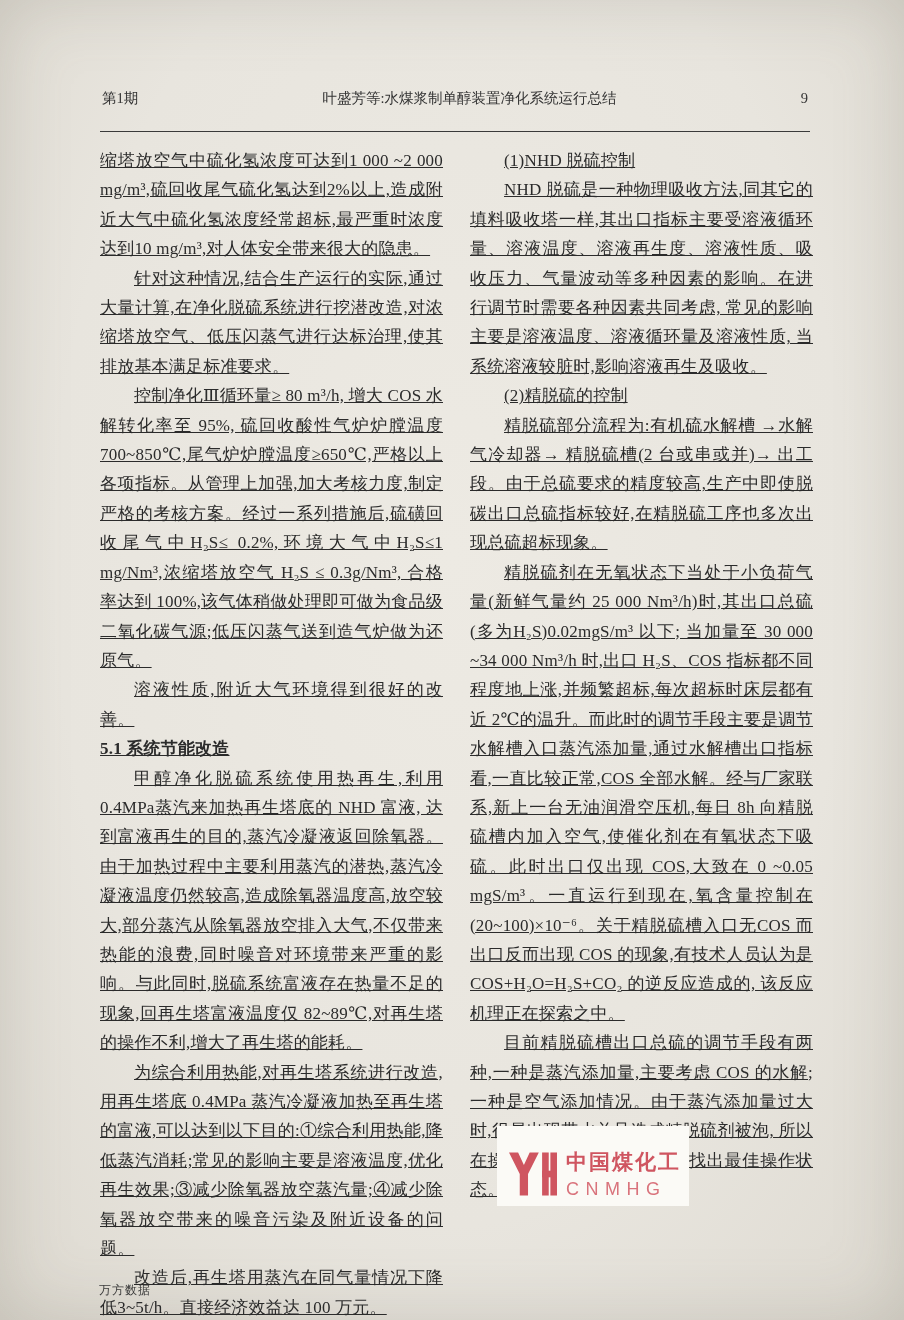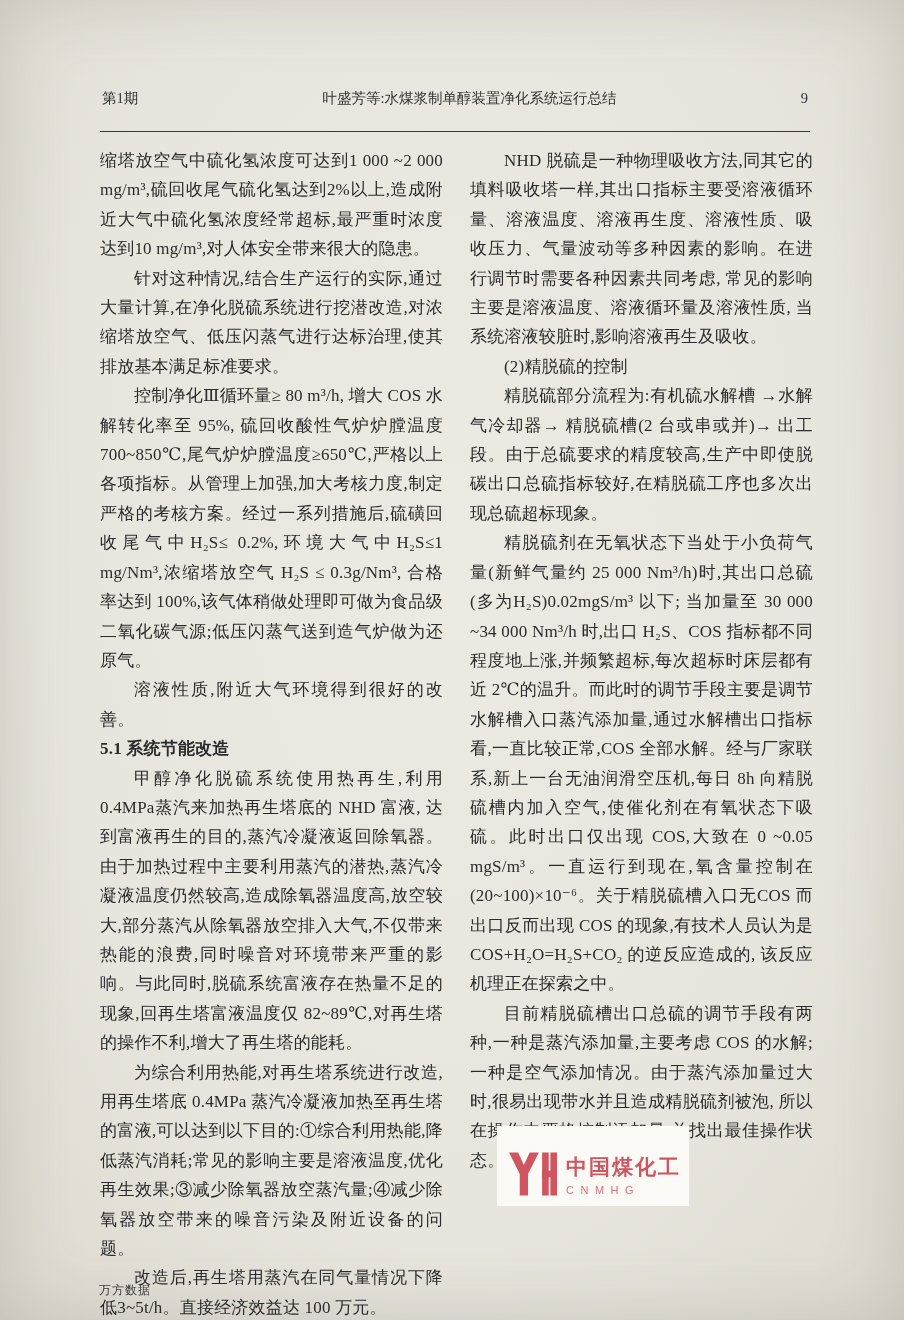--- a/index.html
+++ b/index.html
@@ -35,40 +35,40 @@
     position:absolute;top:146px;left:100px;right:90px;
     display:flex;gap:27px;
   }
   .col{
     width:343px;flex:0 0 343px;
     font-size:17px;line-height:29.4px;
     text-align:justify;
     color:var(--ink);
     letter-spacing:.2px;
   }
-  .col p{text-indent:2em;}
+  .col p{text-indent:2em;text-decoration:underline;}
   .col p.cont{text-indent:0;}
   .col p.heading{text-indent:0;font-weight:bold;}
   .watermark{
     position:absolute;top:1126px;left:497px;
     width:192px;height:80px;
     background:#fbfaf6;
     display:flex;align-items:center;gap:9px;
     padding:24px 10px 8px 12px;
   }
   .wm-icon{flex:0 0 auto;display:block;}
   .wm-text{display:flex;flex-direction:column;justify-content:center;}
   .wm-cn{
     font-family:"Liberation Sans","DejaVu Sans",sans-serif;
     font-size:21px;font-weight:bold;color:var(--brand-red);
     letter-spacing:2px;white-space:nowrap;
   }
   .wm-en{
     font-family:"Liberation Sans","DejaVu Sans",sans-serif;
-    font-size:11px;color:#d9737c;letter-spacing:6.5px;
+    font-size:18px;color:#d9737c;letter-spacing:6.5px;
     margin-top:3px;white-space:nowrap;
   }
   .footer-label{
     position:absolute;left:99px;bottom:21px;
     font-size:12px;color:#3a3a3a;letter-spacing:1px;
   }
 </style>
 </head>
 <body>
 
@@ -90,20 +90,21 @@
       <p>溶液性质,附近大气环境得到很好的改善。</p>
       <p class="heading">5.1  系统节能改造</p>
       <p>甲醇净化脱硫系统使用热再生,利用 0.4MPa蒸汽来加热再生塔底的 NHD 富液, 达到富液再生的目的,蒸汽冷凝液返回除氧器。由于加热过程中主要利用蒸汽的潜热,蒸汽冷凝液温度仍然较高,造成除氧器温度高,放空较大,部分蒸汽从除氧器放空排入大气,不仅带来热能的浪费,同时噪音对环境带来严重的影响。与此同时,脱硫系统富液存在热量不足的现象,回再生塔富液温度仅 82~89℃,对再生塔的操作不利,增大了再生塔的能耗。</p>
       <p>为综合利用热能,对再生塔系统进行改造,用再生塔底 0.4MPa 蒸汽冷凝液加热至再生塔的富液,可以达到以下目的:①综合利用热能,降低蒸汽消耗;常见的影响主要是溶液温度,优化再生效果;③减少除氧器放空蒸汽量;④减少除氧器放空带来的噪音污染及附近设备的问题。</p>
       <p>改造后,再生塔用蒸汽在同气量情况下降低3~5t/h。直接经济效益达 100 万元。</p>
       <p class="heading">4.4  质量控制</p>
 
     </div>
 
     <div class="col">
+      <p>(1)NHD 脱硫控制</p>
       <p>NHD 脱硫是一种物理吸收方法,同其它的填料吸收塔一样,其出口指标主要受溶液循环量、溶液温度、溶液再生度、溶液性质、吸收压力、气量波动等多种因素的影响。在进行调节时需要各种因素共同考虑, 常见的影响主要是溶液温度、溶液循环量及溶液性质, 当系统溶液较脏时,影响溶液再生及吸收。</p>
       <p>(2)精脱硫的控制</p>
       <p>精脱硫部分流程为:有机硫水解槽 →水解气冷却器→ 精脱硫槽(2 台或串或并)→ 出工段。由于总硫要求的精度较高,生产中即使脱碳出口总硫指标较好,在精脱硫工序也多次出现总硫超标现象。</p>
       <p>精脱硫剂在无氧状态下当处于小负荷气量(新鲜气量约 25 000 Nm³/h)时,其出口总硫(多为H₂S)0.02mgS/m³ 以下; 当加量至 30 000 ~34 000 Nm³/h 时,出口 H₂S、COS 指标都不同程度地上涨,并频繁超标,每次超标时床层都有近 2℃的温升。而此时的调节手段主要是调节水解槽入口蒸汽添加量,通过水解槽出口指标看,一直比较正常,COS 全部水解。经与厂家联系,新上一台无油润滑空压机,每日 8h 向精脱硫槽内加入空气,使催化剂在有氧状态下吸硫。此时出口仅出现 COS,大致在 0 ~0.05 mgS/m³。一直运行到现在,氧含量控制在 (20~100)×10⁻⁶。关于精脱硫槽入口无COS 而出口反而出现 COS 的现象,有技术人员认为是 COS+H₂O=H₂S+CO₂ 的逆反应造成的, 该反应机理正在探索之中。</p>
       <p>目前精脱硫槽出口总硫的调节手段有两种,一种是蒸汽添加量,主要考虑 COS 的水解;一种是空气添加情况。由于蒸汽添加量过大时,很易出现带水并且造成精脱硫剂被泡, 所以在操作中严格控制添加量,并找出最佳操作状态。</p>
 
     </div>
 
   </div>
 

